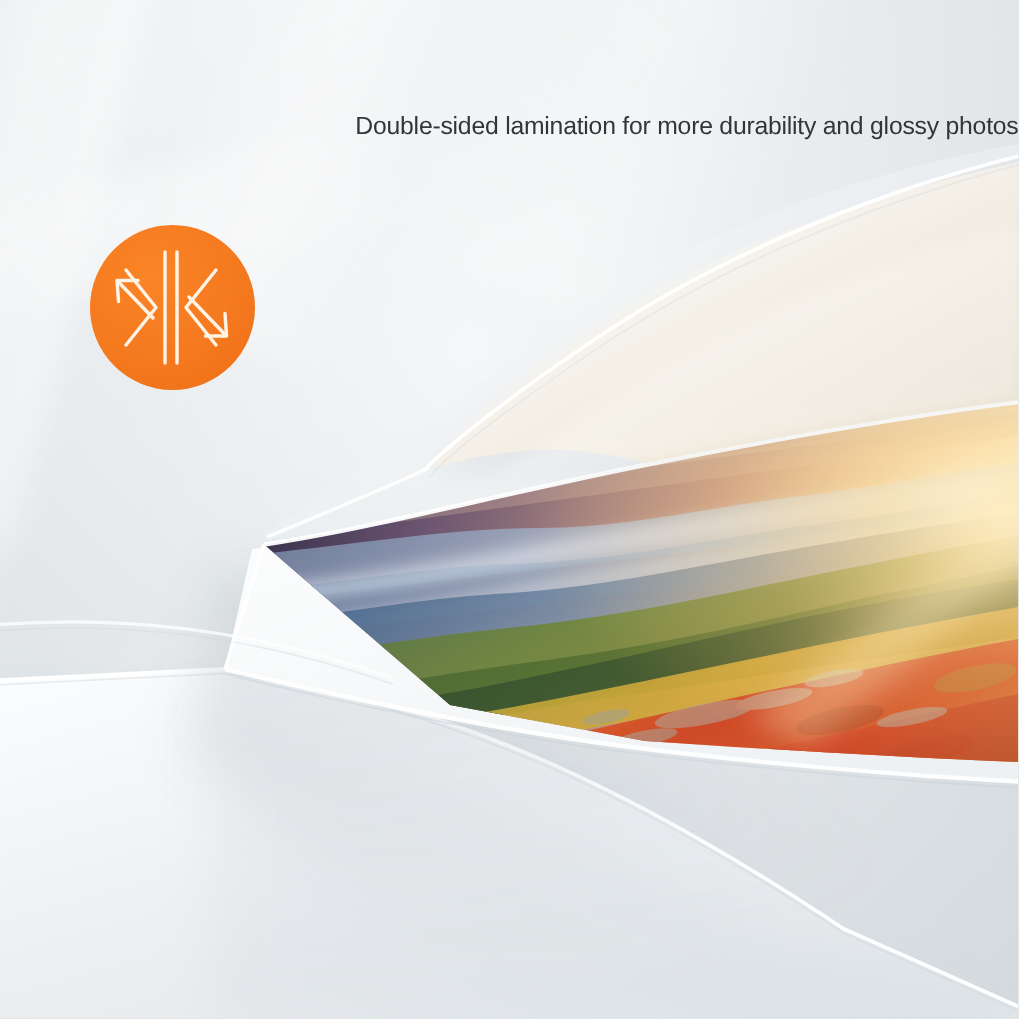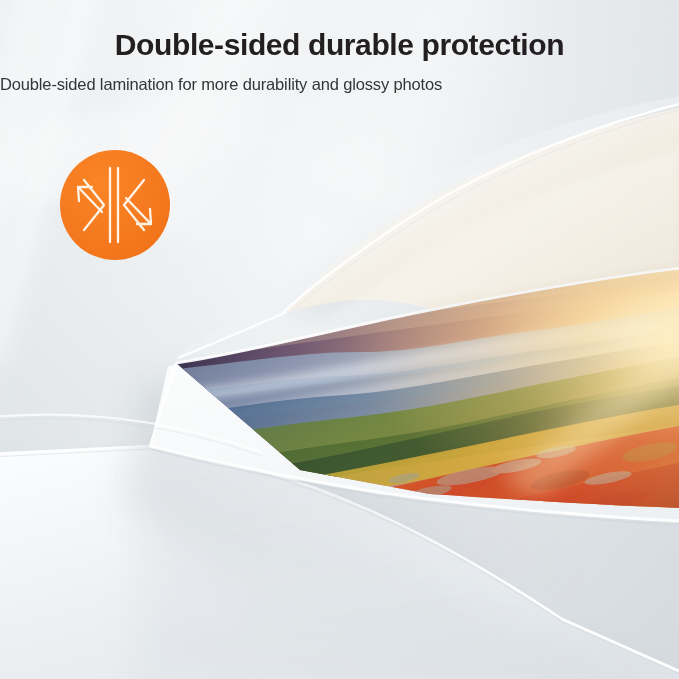--- a/index.html
+++ b/index.html
@@ -45,21 +45,21 @@
     position:absolute; top:28px; left:0; width:679px;
     text-align:center;
     font-size:30px;
     font-weight:bold;
     letter-spacing:-.4px;
     color:#231f20;
     z-index:40;
   }
   .subhead {
     position:absolute; top:75px; left:0; width:679px;
-    text-align:left;
+    text-align:right;
     font-size:16.5px;
     font-weight:normal;
     letter-spacing:-.15px;
     color:#333536;
     z-index:40;
   }
 
   
   .badge {
     position:absolute;
@@ -424,16 +424,15 @@
 
         <line x1="42" y1="62" x2="19" y2="38"></line>
         <polyline points="19,51 18,37 32,37"></polyline>
 
         <line x1="66" y1="48" x2="90" y2="73"></line>
         <polyline points="90,59 91,74 77,74"></polyline>
       </g>
     </svg>
   </div>
 
-  <div class="headline">Double-sided durable protection</div>
   <div class="subhead">Double-sided lamination for more durability and glossy photos</div>
 
 </div>
 
 </body></html>

